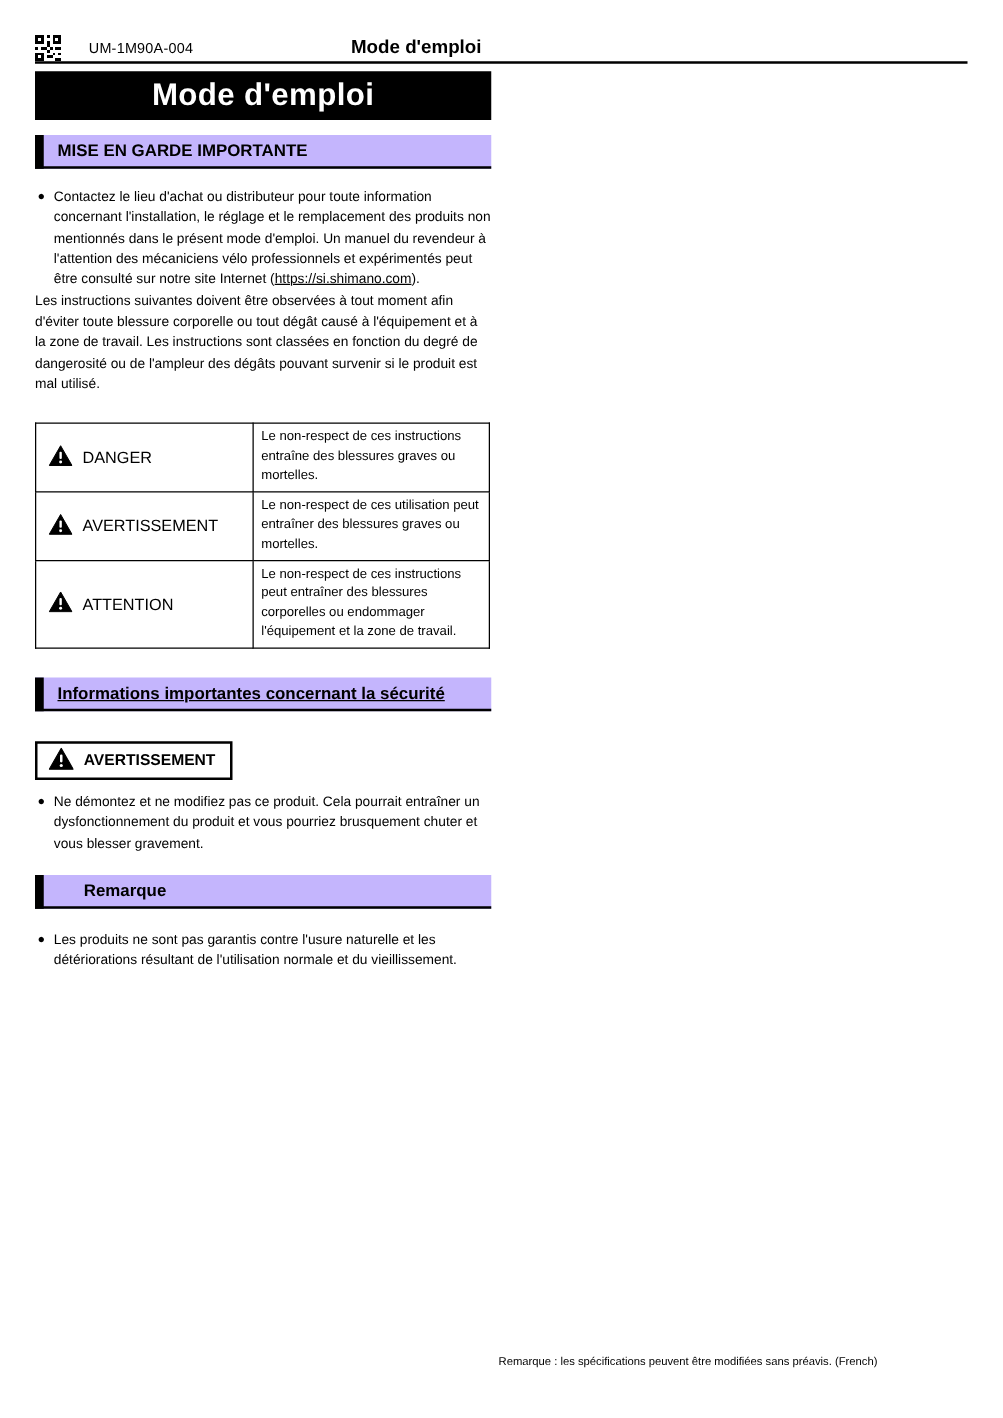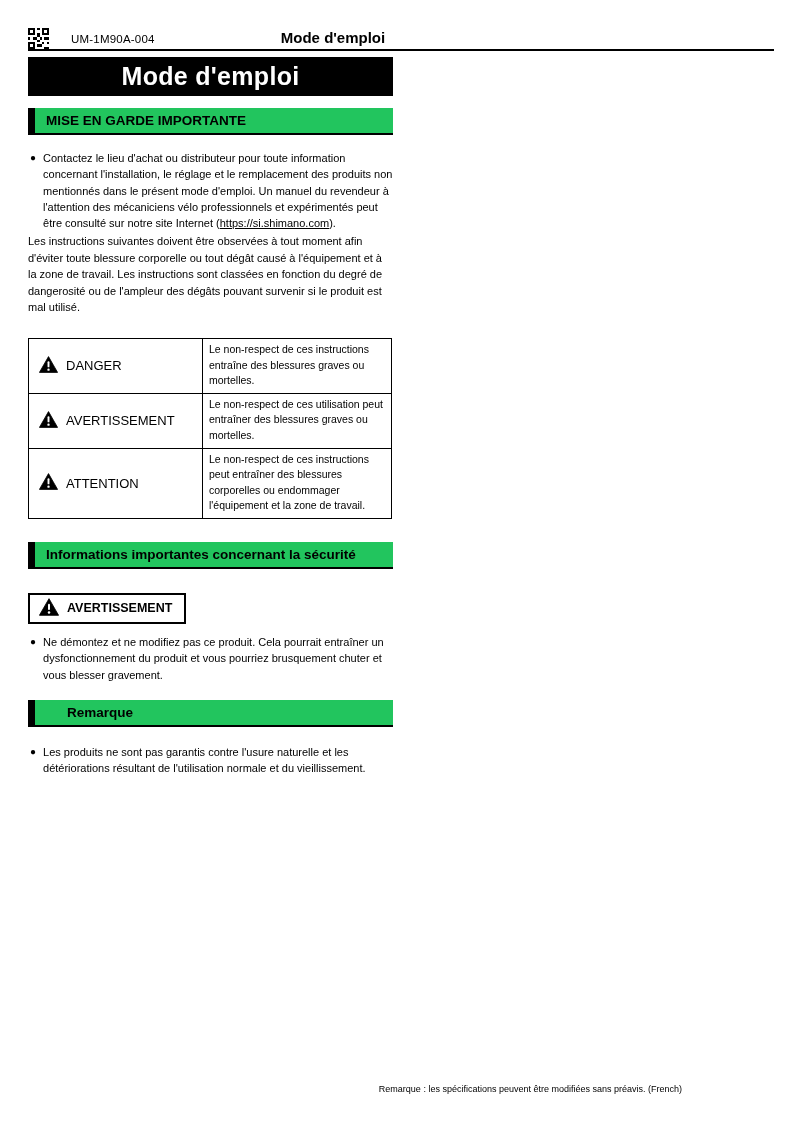--- a/index.html
+++ b/index.html
@@ -29,21 +29,21 @@
   .content {
     position:absolute; left:28px; top:57px; width:365px;
   }
   .title-banner {
     background:#000; color:#fff;
     height:39px; display:flex; align-items:center; justify-content:center;
     font-size:25px; font-weight:bold; letter-spacing:0.3px;
   }
   .section-header {
     margin-top:12px;
-    background:#22c55e;
+    background:#c4b5fd;
     border-left:7px solid #000;
     border-bottom:2px solid #000;
     font-weight:bold; font-size:13.5px; line-height:17px;
     padding:4px 10px 4px 11px;
   }
   .bullet {
     display:flex; gap:7px;
     font-size:11px; line-height:16.3px;
     margin-top:15px;
   }
@@ -72,21 +72,21 @@
   }
   .warn-icon { flex:0 0 auto; display:inline-block; }
   .warning-box {
     margin-top:24px;
     display:inline-flex; align-items:center; gap:8px;
     border:2px solid #000;
     padding:3px 12px 3px 9px;
     font-weight:bold; font-size:12.5px;
   }
   .footer-note {
-    position:absolute; top:1084px; right:120px;
+    position:absolute; top:1084px; right:100px;
     font-size:9px; color:#000;
   }
 </style>
 </head>
 <body>
 
 <div class="topbar">
   <div class="topbar-left">
     <span class="qr">
       <svg viewBox="0 0 9 9" width="21" height="21" shape-rendering="crispEdges">
@@ -172,21 +172,21 @@
                 </svg>
             </span>
             <span>ATTENTION</span>
           </div>
         </td>
         <td class="hz-text">Le non-respect de ces instructions peut entraîner des blessures corporelles ou endommager l'équipement et la zone de travail.</td>
       </tr>
     </tbody>
   </table>
 
-  <div class="section-header" style="margin-top:23px;">Informations importantes concernant la sécurité</div>
+  <div class="section-header" style="margin-top:23px;text-decoration:underline;">Informations importantes concernant la sécurité</div>
 
   <div class="warning-box">
     <span class="warn-icon">
       <svg viewBox="0 0 24 21" width="20" height="18">
           <path d="M12 0.5 L23.5 20.5 L0.5 20.5 Z" fill="#000" stroke="#000" stroke-width="1" stroke-linejoin="round"></path>
           <rect x="10.8" y="6.5" width="2.4" height="7.5" rx="1.1" fill="#fff"></rect>
           <circle cx="12" cy="17" r="1.5" fill="#fff"></circle>
         </svg>
     </span>
     <span>AVERTISSEMENT</span>

